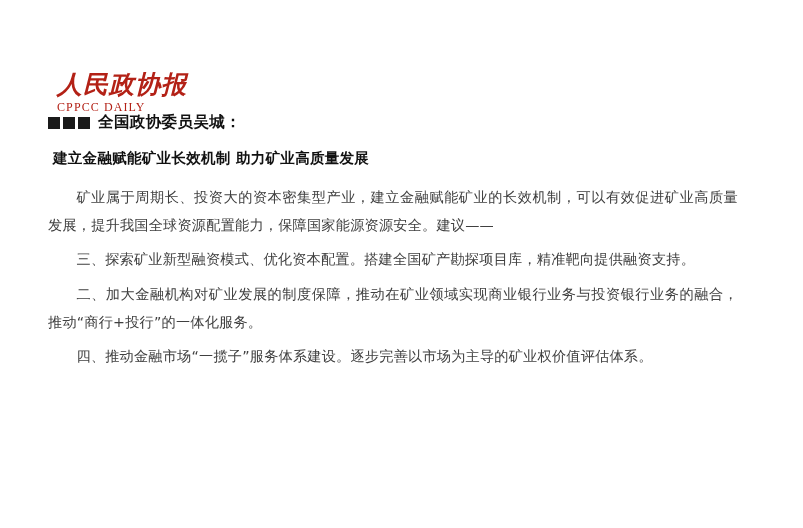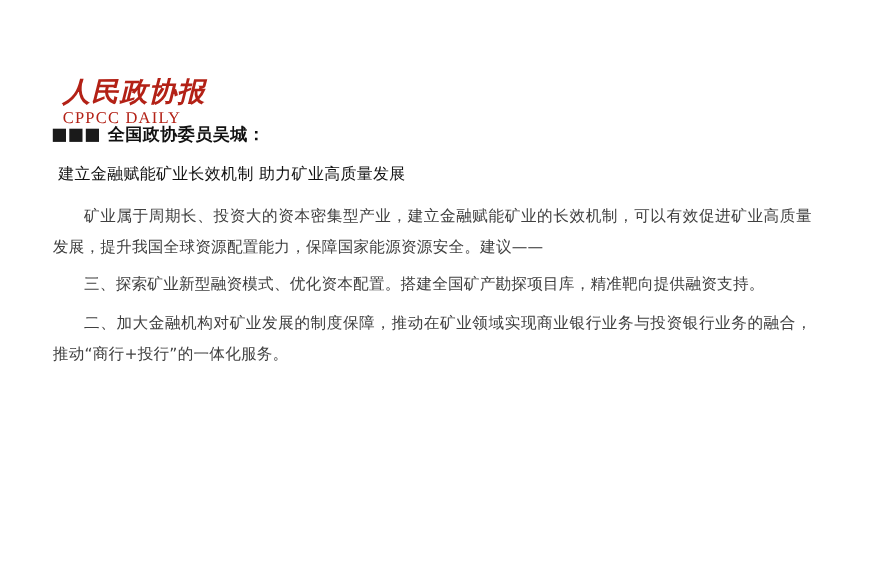--- a/index.html
+++ b/index.html
@@ -30,21 +30,21 @@
     font-weight: bold;
     font-style: italic;
     font-size: 25px;
     color: #b32116;
     letter-spacing: 1px;
     line-height: 1.05;
     white-space: nowrap;
   }
   .masthead-sub {
     font-family: "Liberation Serif", serif;
-    font-size: 15px;
+    font-size: 12px;
     color: #b32116;
     letter-spacing: 1.1px;
     margin-top: 2px;
     white-space: nowrap;
   }
   .content {
     position: absolute;
     left: 48px;
     top: 112px;
     width: 690px;
@@ -68,21 +68,21 @@
   .headline {
     font-family: "DejaVu Sans", "Liberation Sans", sans-serif;
     font-size: 15.5px;
     font-weight: bold;
     color: #111111;
     letter-spacing: 0.4px;
   }
   .subhead {
     font-family: "DejaVu Sans", "Liberation Sans", sans-serif;
     font-size: 14.5px;
-    font-weight: normal;
+    font-weight: bold;
     color: #111111;
     margin: 0 0 16px 5px;
     letter-spacing: 0.3px;
   }
   .para {
     font-family: "DejaVu Sans", "Liberation Sans", sans-serif;
     font-size: 14.2px;
     color: #404040;
     line-height: 1.95;
     text-indent: 2em;
@@ -110,15 +110,16 @@
           <span></span>
       </span>
       <span class="headline">全国政协委员吴城：</span>
     </div>
 
     <div class="subhead">建立金融赋能矿业长效机制 助力矿业高质量发展</div>
 
     <p class="para">矿业属于周期长、投资大的资本密集型产业，建立金融赋能矿业的长效机制，可以有效促进矿业高质量发展，提升我国全球资源配置能力，保障国家能源资源安全。建议——</p>
     <p class="para">三、探索矿业新型融资模式、优化资本配置。搭建全国矿产勘探项目库，精准靶向提供融资支持。</p>
     <p class="para">二、加大金融机构对矿业发展的制度保障，推动在矿业领域实现商业银行业务与投资银行业务的融合，推动“商行+投行”的一体化服务。</p>
+    <p class="para">四、推动金融市场“一揽子”服务体系建设。逐步完善以市场为主导的矿业权价值评估体系。</p>
 
   </div>
 </div>
 
 </body></html>

